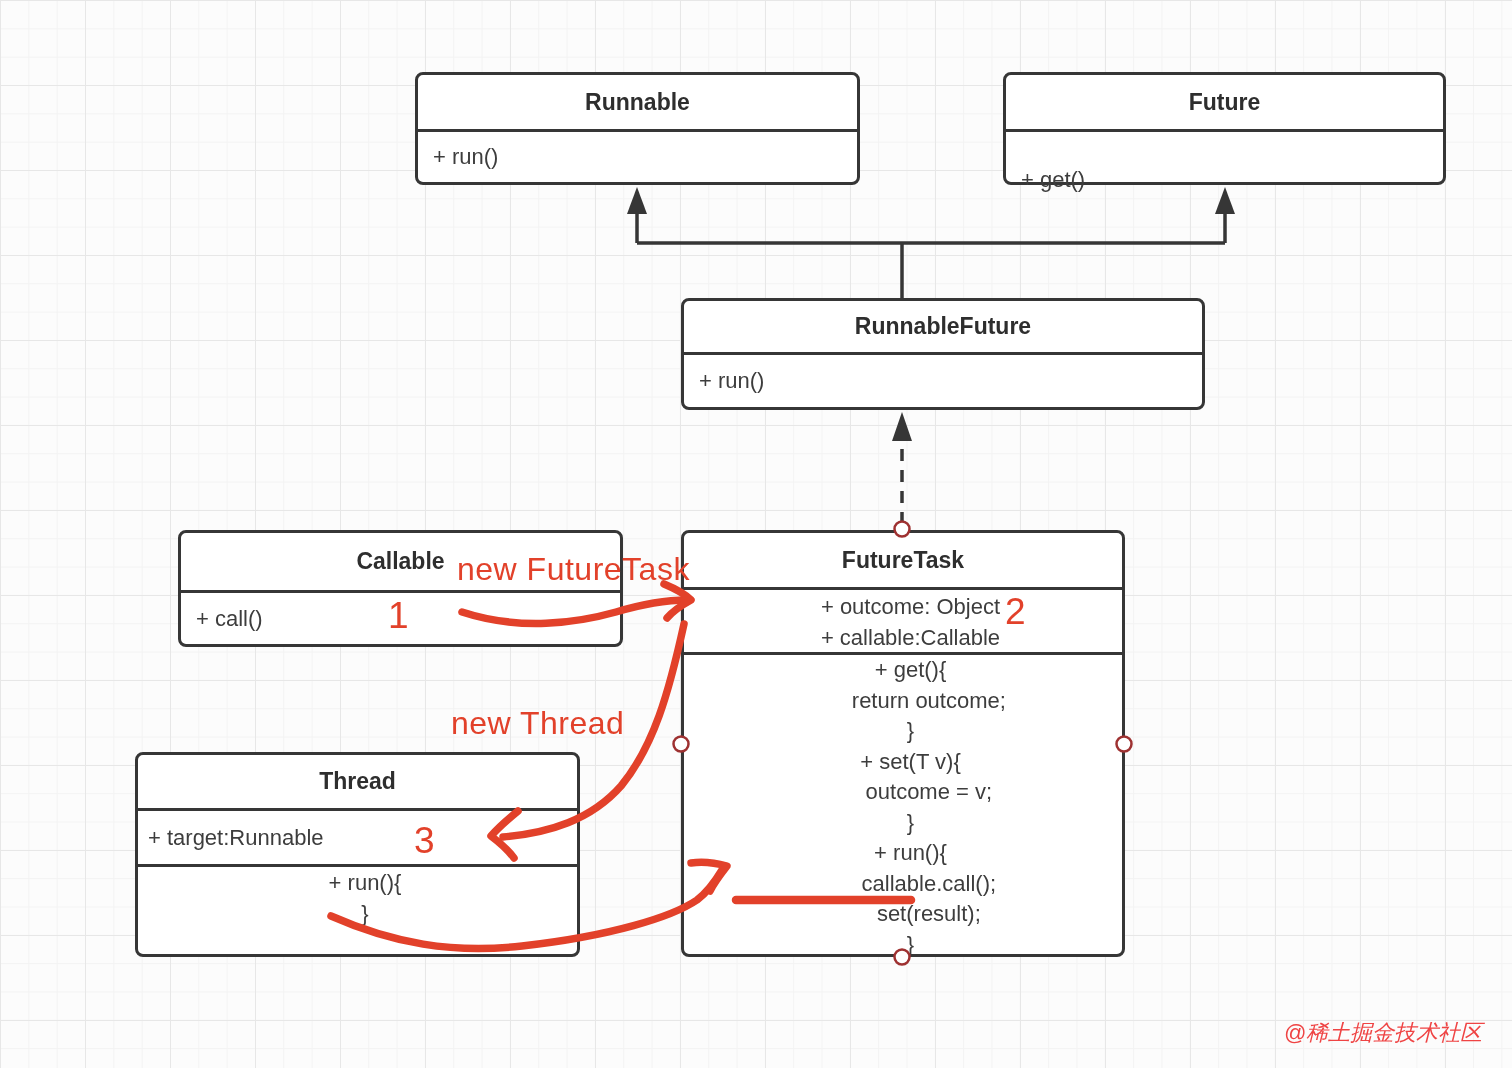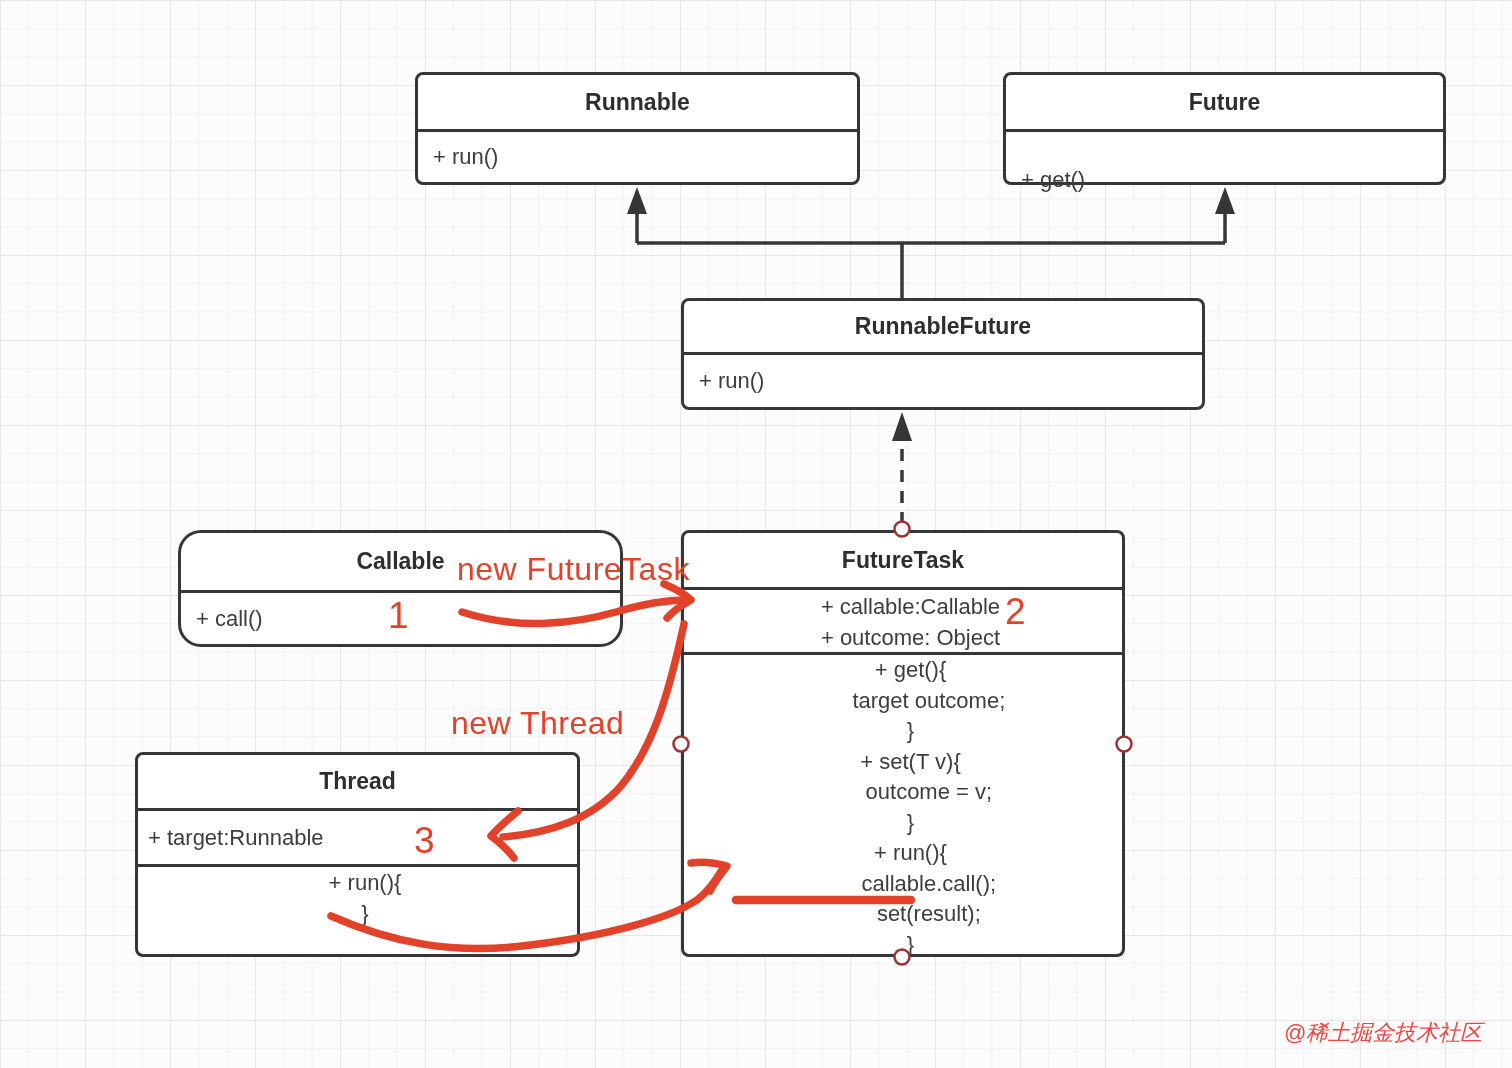--- a/index.html
+++ b/index.html
@@ -27,21 +27,21 @@
   .uml-attrs,.uml-methods{box-sizing:border-box;padding-left:15px;font-size:22px;}
   .uml-attrs{border-bottom:3px solid #363636;}
   .row-center{display:flex;align-items:center;padding-left:10px;}
   .code-line{white-space:pre;}
   #box-runnable{left:415px;top:72px;width:445px;height:113px;}
   #box-runnable .uml-title{height:57px;}
   #box-future{left:1003px;top:72px;width:443px;height:113px;gap:35px;}
   #box-future .uml-title{height:57px;}
   #box-runnablefuture{left:681px;top:298px;width:524px;height:112px;}
   #box-runnablefuture .uml-title{height:54px;}
-  #box-callable{left:178px;top:530px;width:445px;height:117px;border-radius:23px;}
+  #box-callable{left:178px;top:530px;width:445px;height:117px;}
   #box-callable .uml-title{height:60px;}
   #box-thread{left:135px;top:752px;width:445px;height:205px;}
   #box-thread .uml-title{height:56px;}
   #box-thread .uml-attrs{height:56px;}
   #box-thread .uml-methods{line-height:31px;padding-top:0;}
   #box-futuretask{left:681px;top:530px;width:444px;height:427px;}
   #box-futuretask .uml-title{height:57px;}
   #box-futuretask .uml-attrs{height:65px;line-height:31px;padding-top:1px;}
   #box-futuretask .uml-methods{line-height:30.5px;}
   .single-method{flex:1;display:flex;align-items:center;padding-left:15px;font-size:22px;}
@@ -82,26 +82,26 @@
   <div class="uml-attrs row-center code-line">+ target:Runnable</div>
   <div class="uml-methods">
     <div class="code-line">+ run(){</div>
     <div class="code-line">}</div>
   </div>
 </div>
 
 <div class="uml-box" id="box-futuretask">
   <div class="uml-title">FutureTask</div>
   <div class="uml-attrs">
+    <div class="code-line">+ outcome: Object</div>
     <div class="code-line">+ callable:Callable</div>
-    <div class="code-line">+ outcome: Object</div>
   </div>
   <div class="uml-methods">
     <div class="code-line">+ get(){</div>
-    <div class="code-line">      target outcome;</div>
+    <div class="code-line">      return outcome;</div>
     <div class="code-line">}</div>
     <div class="code-line">+ set(T v){</div>
     <div class="code-line">      outcome = v;</div>
     <div class="code-line">}</div>
     <div class="code-line">+ run(){</div>
     <div class="code-line">      callable.call();</div>
     <div class="code-line">      set(result);</div>
     <div class="code-line">}</div>
   </div>
 </div>

